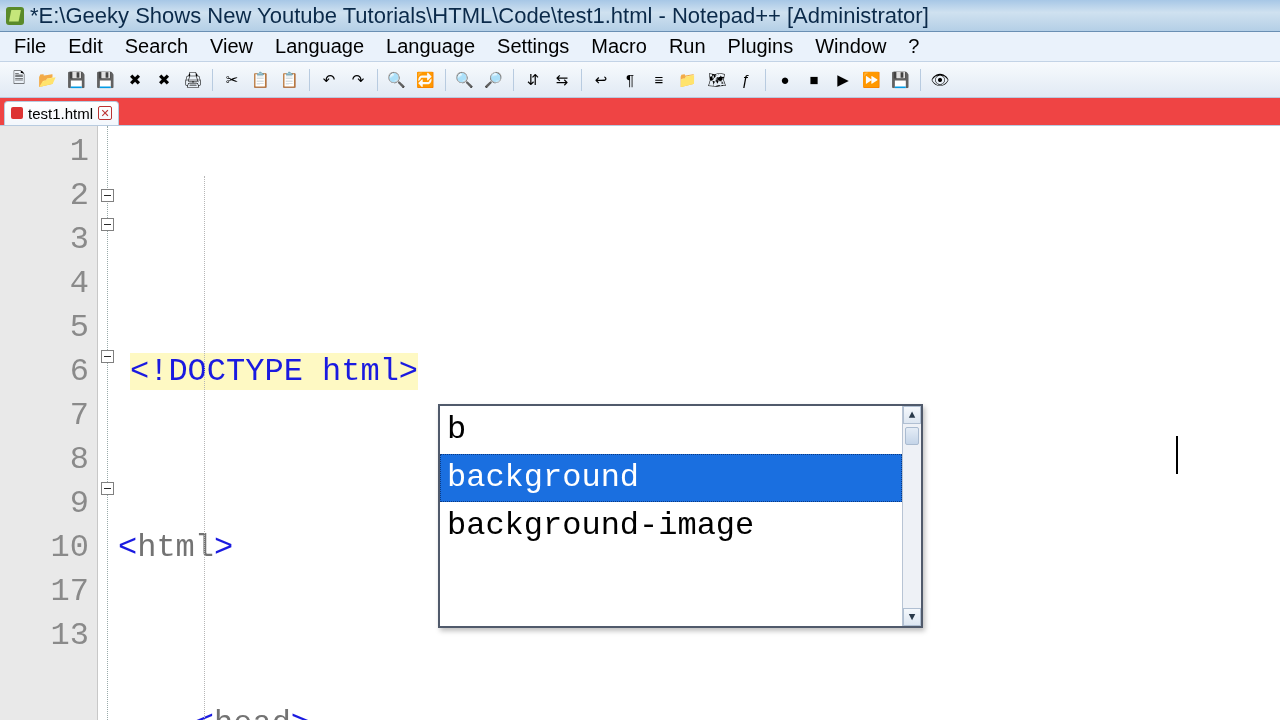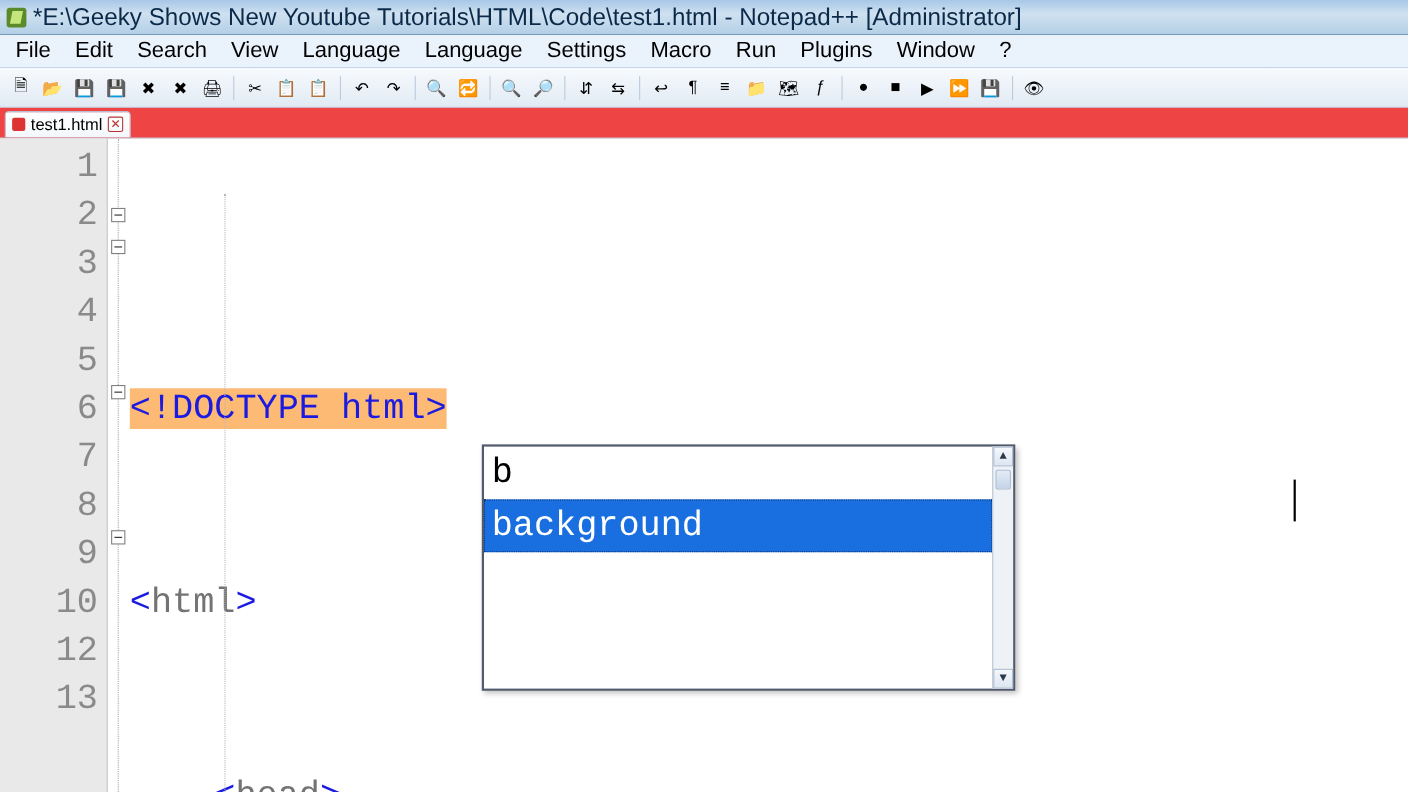--- a/index.html
+++ b/index.html
@@ -107,21 +107,21 @@
     width:13px;height:13px;border:1px solid #808080;background:#fff;
     margin:15px 0 16px 3px;position:relative;
   }
   .foldbox::before{content:"";position:absolute;left:2px;right:2px;top:5px;border-top:1px solid #2a2a2a;}
   .codecol{
     flex:1; padding-top:4px; position:relative; white-space:pre;
     color:#000;
   }
   .codeline{ height:44px; }
   .tag{ color:#737373; }
-  .tagmatch{ background:#fdba74; }
+  .tagmatch{ background:#fef9c3;margin-left:12px; }
   .tagmatch .tag{ color:#1a1ae0; }
   .angle{ color:#1a1ae0; }
   
   .ac{
     position:absolute;
     left:320px; top:278px;
     width:485px;
     border:2px solid #505a6b;
     background:#fff;
     box-shadow:2px 3px 5px rgba(0,0,0,0.25);
@@ -242,21 +242,21 @@
       <div>1</div>
       <div>2</div>
       <div>3</div>
       <div>4</div>
       <div>5</div>
       <div>6</div>
       <div>7</div>
       <div>8</div>
       <div>9</div>
       <div>10</div>
-      <div>12</div>
+      <div>17</div>
       <div>13</div>
     </div>
   <div class="foldcol">
     <div class="vline"></div>
     <div style="height:44px"></div>
     <div class="foldbox"></div>
     <div class="foldbox"></div>
     <div style="height:88px"></div>
     <div class="foldbox"></div>
     <div style="height:88px"></div>
@@ -290,21 +290,21 @@
     
     
     
     
 
     
     <div class="caret"></div>
 
     
     <div class="ac">
-      <div class="ac-list" id="ac-list"><div class="ac-item">b</div><div class="ac-item ac-sel">background</div></div>
+      <div class="ac-list" id="ac-list"><div class="ac-item">b</div><div class="ac-item ac-sel">background</div><div class="ac-item">background-image</div></div>
       <div class="ac-sb">
         <div class="arrow up">▲</div>
         <div class="thumb"></div>
         <div class="arrow dn">▼</div>
       </div>
     </div>
   </div>
 </div>
 
 </body></html>

